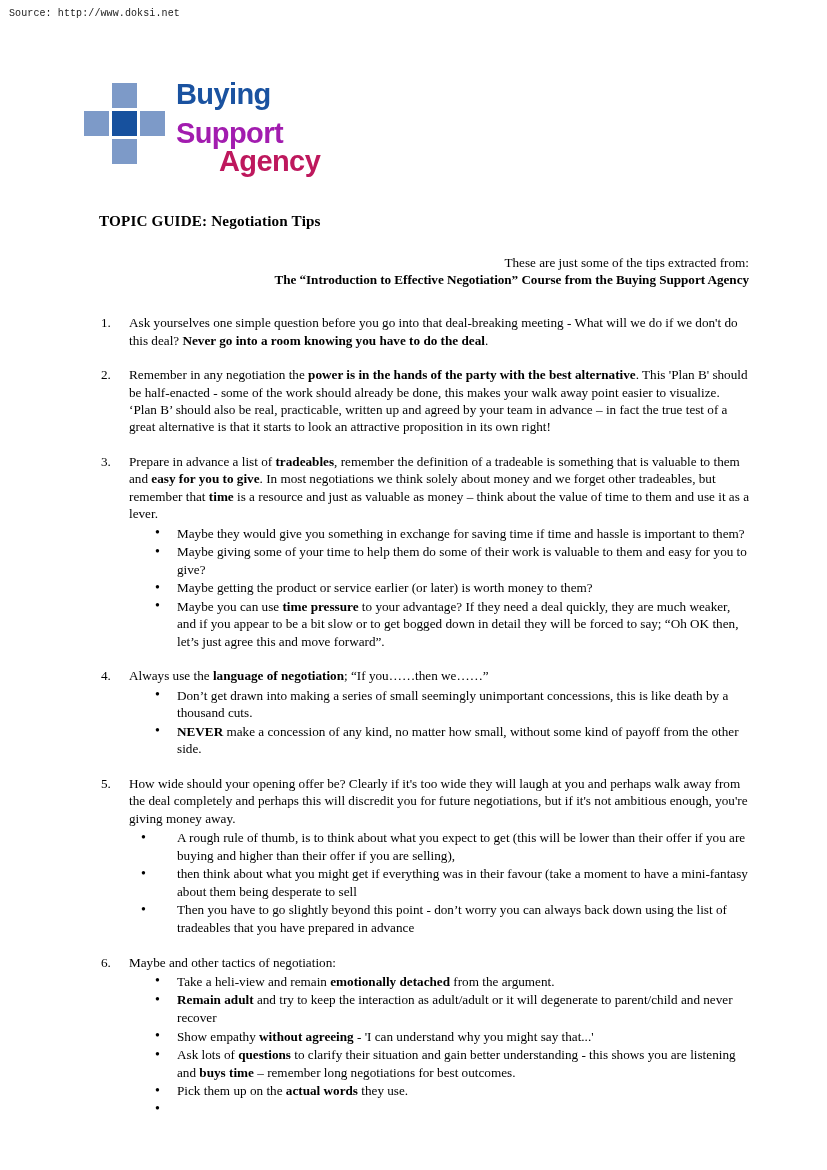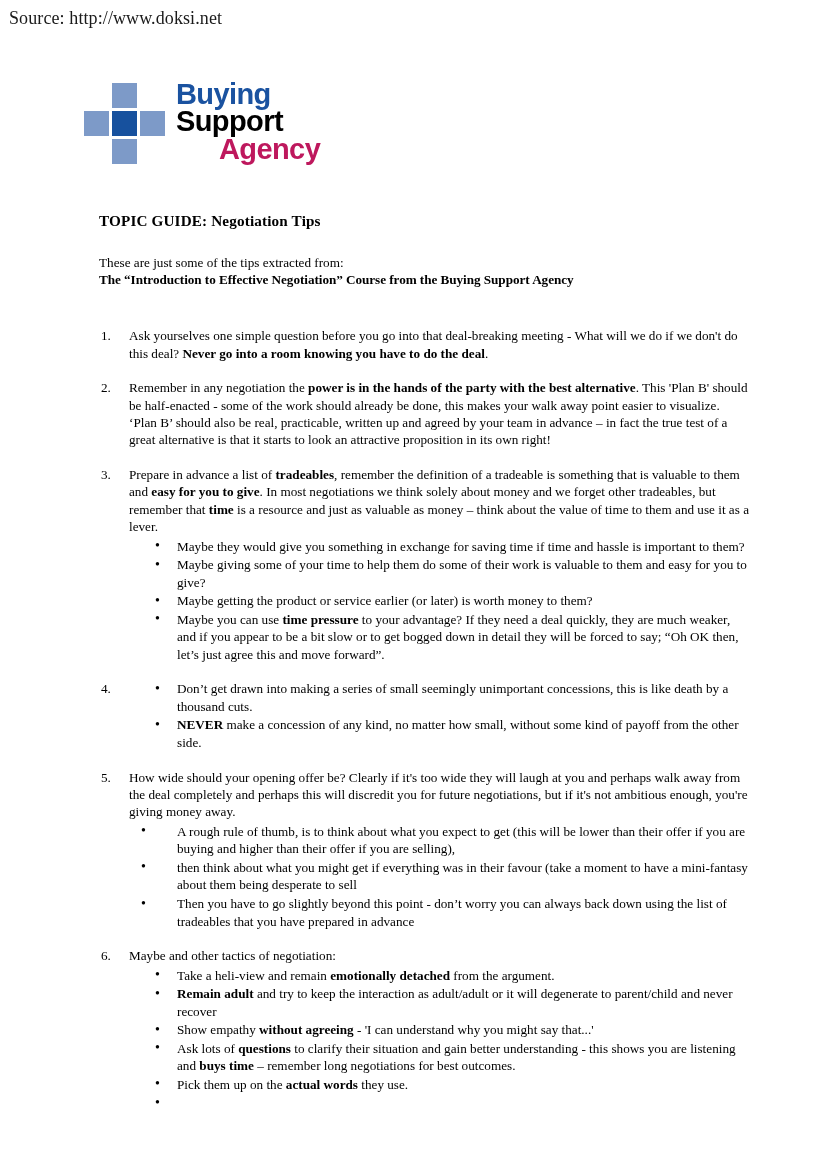--- a/index.html
+++ b/index.html
@@ -15,22 +15,22 @@
     font-family: "Liberation Serif", "DejaVu Serif", serif;
     color: #000000;
     overflow: hidden;
   }
 
   
   .source-line {
     position: absolute;
     top: 8px;
     left: 9px;
-    font-family: Liberation Serif, serif;
-    font-size: 18px;
+    font-family: Liberation Mono, monospace;
+    font-size: 10px;
     color: #1a1a1a;
     letter-spacing: 0.1px;
     white-space: nowrap;
   }
 
   
   .logo-block {
     position: absolute;
     top: 83px;
     left: 84px;
@@ -81,21 +81,22 @@
   }
   .doc-title {
     font-size: 15.2px;
     font-weight: bold;
     margin: 0 0 24px 0;
     letter-spacing: 0.15px;
   }
   .intro {
     font-size: 13.2px;
     line-height: 1.30;
-    margin: 0 0 39px 0;
+    margin: 0 0 26px 0;
+    text-align: right;
   }
   .intro .intro-l2 {
     font-weight: bold;
     display: block;
     letter-spacing: -0.05px;
   }
 
   
   ol.tips {
     list-style: none;
@@ -155,21 +156,21 @@
 <div class="logo-block">
   <div class="logo-mark">
     <span class="logo-sq top" style="background: rgb(125, 154, 200);"></span>
     <span class="logo-sq left" style="background: rgb(125, 154, 200);"></span>
     <span class="logo-sq center" style="background: rgb(23, 81, 158);"></span>
     <span class="logo-sq right" style="background: rgb(125, 154, 200);"></span>
     <span class="logo-sq bottom" style="background: rgb(125, 154, 200);"></span>
   </div>
   <div class="logo-text">
     <span class="lt-row lt-buying" style="color: rgb(26, 82, 160);">Buying</span>
-    <span class="lt-row lt-support" style="color: #000000;">Support</span>
+    <span class="lt-row lt-support" style="color: #a21caf; margin-top: 12px;">Support</span>
     <span class="lt-row lt-agency" style="color: #be185d; margin-left: 43px;">Agency</span>
   </div>
 </div>
 
 <div class="doc">
   <h1 class="doc-title">TOPIC GUIDE:  Negotiation Tips</h1>
   <p class="intro">
     <span>These are just some of the tips extracted from:</span>
     <span class="intro-l2">The “Introduction to Effective Negotiation” Course from the Buying Support Agency</span>
   </p>
@@ -187,20 +188,21 @@
         <span class="ptext"><span>Prepare in advance a list of </span><b>tradeables</b><span>, remember the definition of a tradeable is something that is valuable to them and </span><b>easy for you to give</b><span>. In most negotiations we think solely about money and we forget other tradeables, but remember that </span><b>time</b><span> is a resource and just as valuable as money – think about the value of time to them and use it as a lever.</span></span>
         <ul class="subs">
           <li><span class="bullet">•</span><span><span>Maybe they would give you something in exchange for saving time if time and hassle is important to them?</span></span></li>
           <li><span class="bullet">•</span><span><span>Maybe giving some of your time to help them do some of their work is valuable to them and easy for you to give?</span></span></li>
           <li><span class="bullet">•</span><span><span>Maybe getting the product or service earlier (or later) is worth money to them?</span></span></li>
           <li><span class="bullet">•</span><span><span>Maybe you can use </span><b>time pressure</b><span> to your advantage?  If they need a deal quickly, they are much weaker, and if you appear to be a bit slow or to get bogged down in detail they will be forced to say; “Oh OK then, let’s just agree this and move forward”.</span></span></li>
         </ul>
       </li>
       <li>
         <span class="num">4.</span>
+        <span class="ptext"><span>Always use the </span><b>language of negotiation</b><span>; “If you……then we……”</span></span>
         <ul class="subs">
           <li><span class="bullet">•</span><span><span>Don’t get drawn into making a series of small seemingly unimportant concessions, this is like death by a thousand cuts.</span></span></li>
           <li><span class="bullet">•</span><span><b>NEVER</b><span> make a concession of any kind, no matter how small, without some kind of payoff from the other side.</span></span></li>
         </ul>
       </li>
       <li>
         <span class="num">5.</span>
         <span class="ptext"><span>How wide should your opening offer be? Clearly if it's too wide they will laugh at you and perhaps walk away from the deal completely and perhaps this will discredit you for future negotiations, but if it's not ambitious enough, you're giving money away.</span></span>
         <ul class="subs wide">
           <li><span class="bullet">•</span><span><span>A rough rule of thumb, is to think about what you expect to get (this will be lower than their offer if you are buying and higher than their offer if you are selling),</span></span></li>

